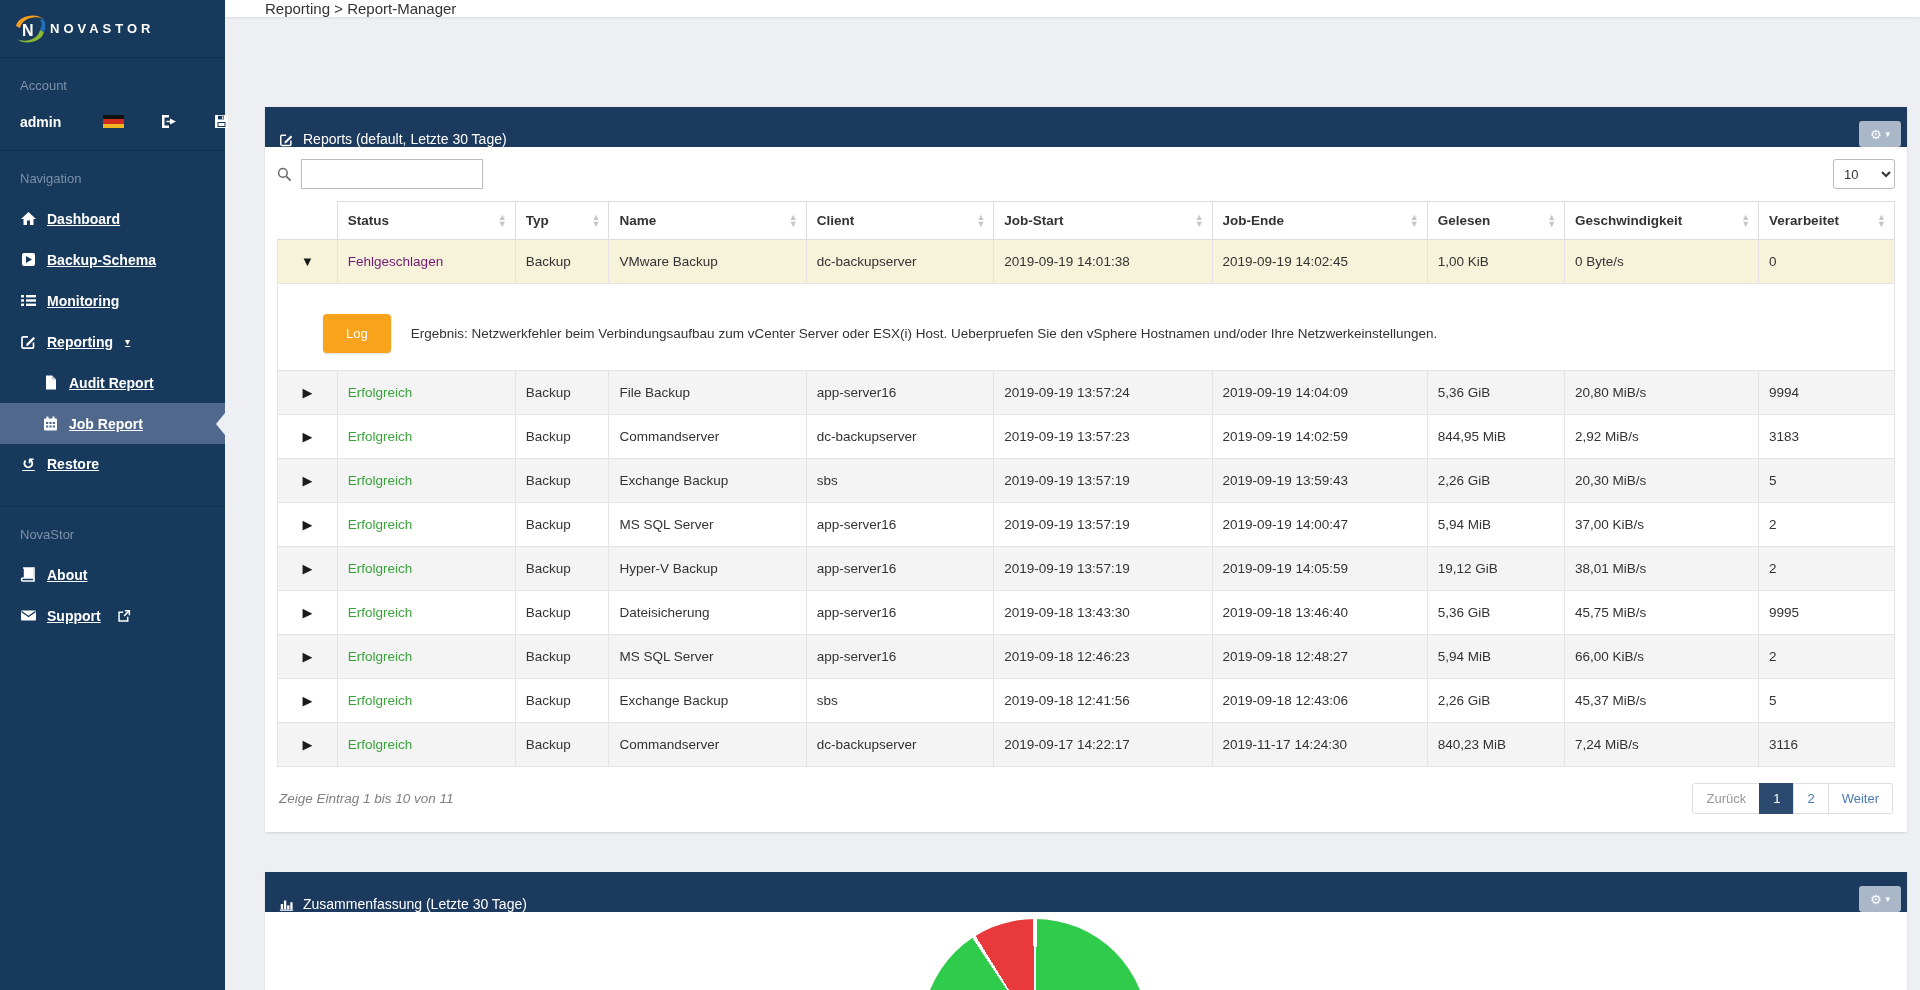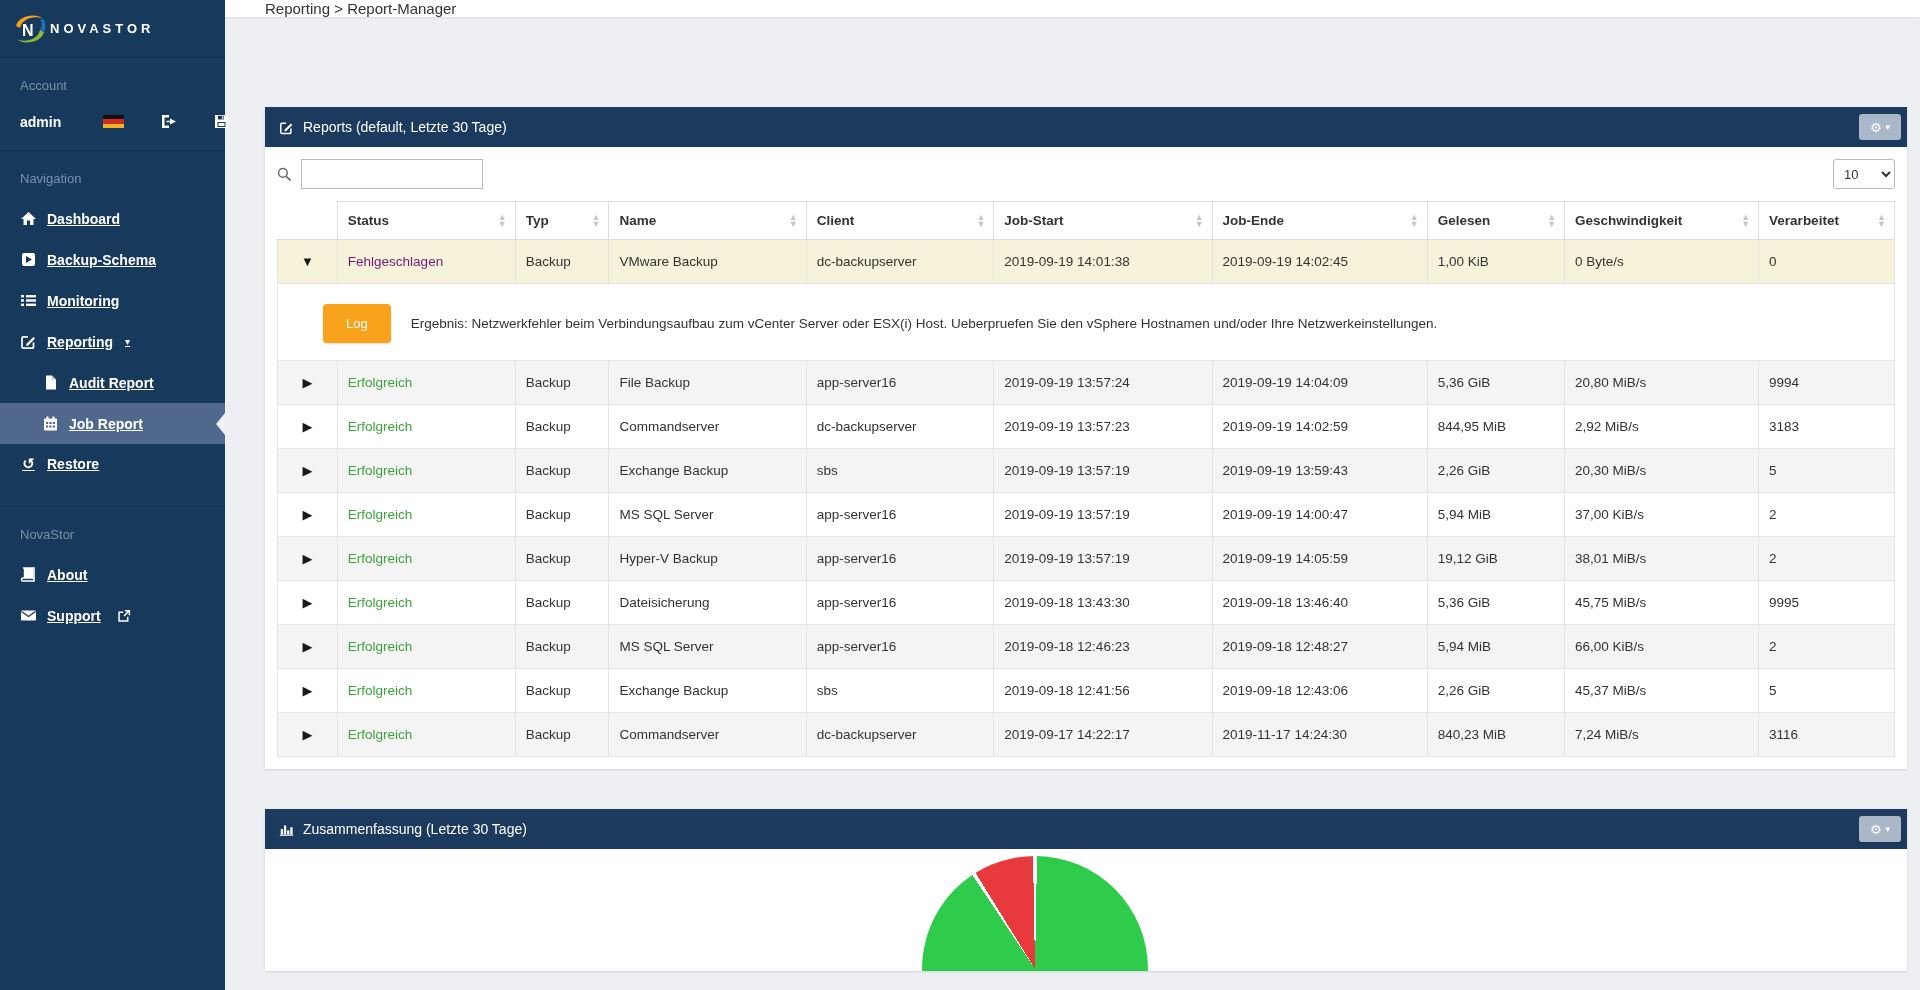--- a/index.html
+++ b/index.html
@@ -29,21 +29,21 @@
   .icn-uni { width:17px; flex:0 0 17px; text-align:center; font-family:"DejaVu Sans",sans-serif; font-size:15px; line-height:15px; }
   .ext-icn { margin-left:6px; }
 
   
   .main { flex:1; display:flex; flex-direction:column; }
   .breadcrumb-bar { height:58px; background:#fff; display:flex; align-items:center; padding-left:40px;
     box-shadow:0 1px 2px rgba(0,0,0,0.08); font-size:15px; color:#333; }
   .content { padding:50px 13px 0 40px; }
 
   .panel { background:#fff; box-shadow:0 1px 2px rgba(0,0,0,0.12); margin-bottom:30px; }
-  .panel-header { background:#1b3a5e; height:40px; display:flex; align-items:center; padding:0 6px 0 14px; color:#fff;margin-top:40px; }
+  .panel-header { background:#1b3a5e; height:40px; display:flex; align-items:flex-end; padding:0 6px 0 14px; color:#fff;margin-top:40px; }
   .panel-title { font-size:14px; display:flex; align-items:center; gap:9px; }
   .panel-header .spacer { flex:1; }
   .gear-btn { background:#a9b7c8; border:none; border-radius:3px; width:42px; height:26px; color:#fff;
     display:flex; align-items:center; justify-content:center; gap:4px; cursor:pointer; }
   .gear-btn .gear-glyph { font-family:"DejaVu Sans",sans-serif; font-size:13px; line-height:13px; }
   .gear-btn .caret { font-size:9px; }
 
   .panel-body { padding:12px; }
   .toolbar-row { display:flex; align-items:center; justify-content:space-between; margin-bottom:12px; }
   .search-wrap { display:flex; align-items:center; gap:9px; }
@@ -55,21 +55,21 @@
   table.reports th { text-align:left; font-weight:bold; padding:11px 26px 11px 10px; border:1px solid #ddd; border-left:none; position:relative; cursor:pointer; background:#fff; }
   table.reports th:first-child { border-left:1px solid #fff; border-top-color:#fff; }
   table.reports th .sort { position:absolute; right:8px; top:50%; transform:translateY(-50%); display:flex; flex-direction:column; color:#c6c6c6; font-size:9px; line-height:7px; }
   table.reports td { padding:14px 10px; border:1px solid #e4e4e4; border-left:none; }
   table.reports td:first-child { border-left:1px solid #e4e4e4; }
   tr.stripe td { background:#f4f4f4; }
   tr.failed td { background:#f6f3da; }
   .cell-expander { text-align:center; font-size:13px; color:#1a1a1a; cursor:pointer; width:60px; }
   .status-error { color:#701a75; }
   .status-success { color:#3ba33b; }
-  tr.detail-row td { padding:20px 10px 17px 10px; border-left:1px solid #e4e4e4; }
+  tr.detail-row td { padding:30px 10px 17px 10px; border-left:1px solid #e4e4e4; }
   .detail-flex { display:flex; align-items:center; gap:20px; padding-left:35px; }
   .log-btn { background:#f9a21c; color:#fff; border:none; border-radius:4px; padding:12px 23px; font-size:13px; cursor:pointer; box-shadow:0 1px 2px rgba(0,0,0,0.15); }
   .detail-msg { font-size:13.5px; color:#333; }
 
   .table-footer { display:flex; align-items:center; justify-content:space-between; padding:16px 2px 6px 2px; }
   .footer-info { font-style:italic; color:#808080; font-size:13.5px; }
   .pagination { display:flex; }
   .page-btn { border:1px solid #ddd; background:#fff; padding:7px 13px; font-size:13px; margin-left:-1px; cursor:pointer; min-width:34px; text-align:center; }
   .page-btn.prev { border-radius:3px 0 0 3px; color:#999; }
   .page-btn.next { border-radius:0 3px 3px 0; color:#4a7ab5; }
@@ -423,20 +423,29 @@
                   <td>dc-backupserver</td>
                   <td>2019-09-17 14:22:17</td>
                   <td>2019-11-17 14:24:30</td>
                   <td>840,23 MiB</td>
                   <td>7,24 MiB/s</td>
                   <td>3116</td>
                 </tr>
               </tbody>
           </table>
 
+          <div class="table-footer">
+            <span class="footer-info">Zeige Eintrag 1 bis 10 von 11</span>
+            <span class="pagination">
+              <button class="page-btn prev">Zurück</button>
+              <button class="page-btn num active">1</button>
+              <button class="page-btn num">2</button>
+              <button class="page-btn next">Weiter</button>
+            </span>
+          </div>
         </div>
       </section>
 
       <section class="panel">
         <div class="panel-header">
           <span class="panel-title">
             <svg class="icn" viewBox="0 0 17 17" style="width:15px;height:15px;flex:0 0 15px;">
               <rect x="2" y="8" width="2.6" height="6" fill="#fff"></rect>
               <rect x="5.6" y="4" width="2.6" height="10" fill="#fff"></rect>
               <rect x="9.2" y="9.5" width="2.6" height="4.5" fill="#fff"></rect>

